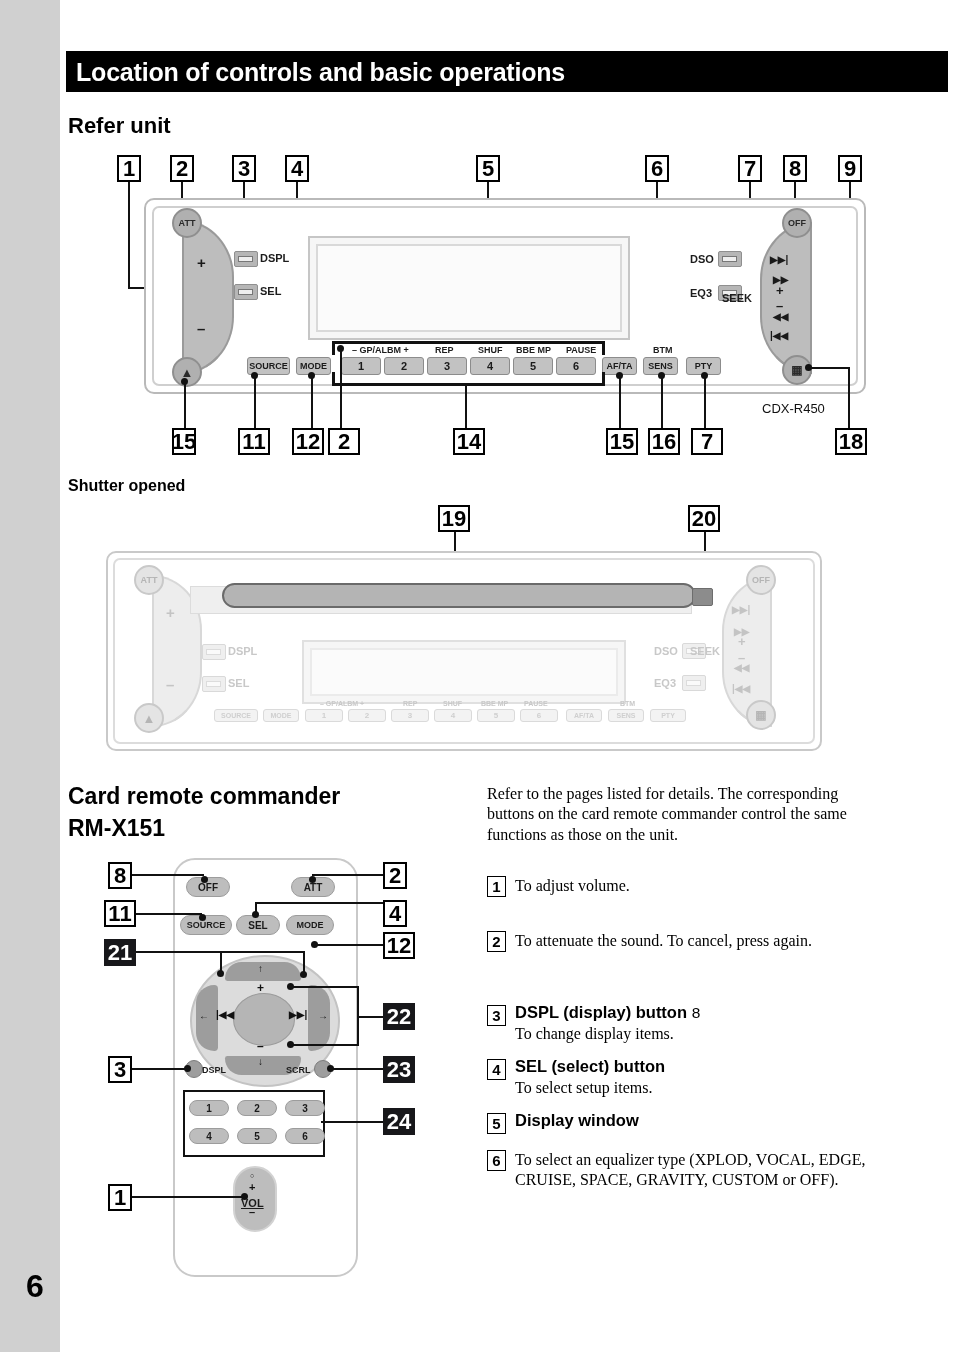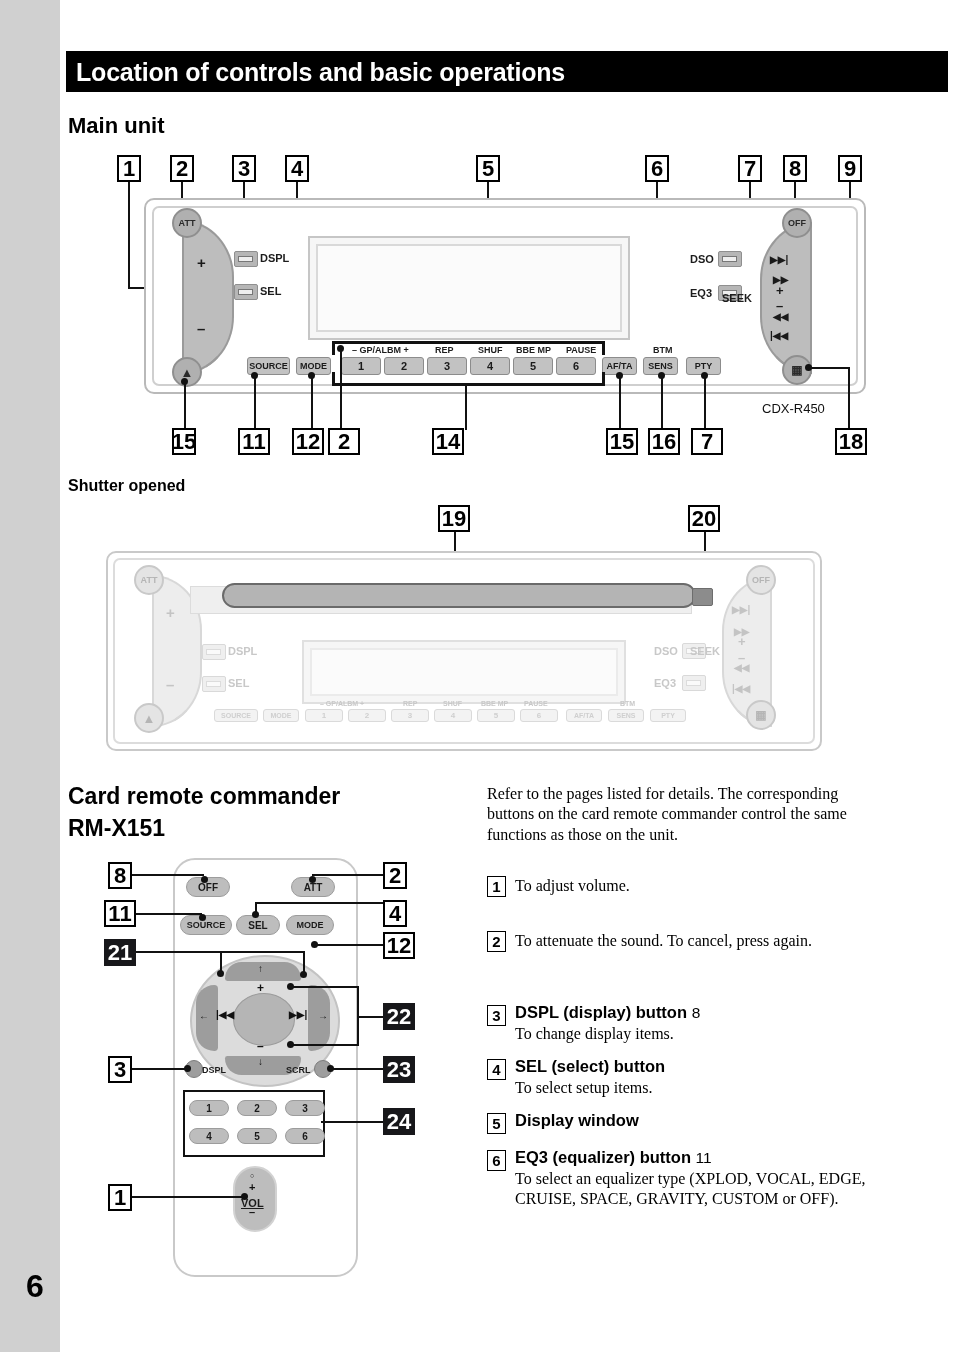--- a/index.html
+++ b/index.html
@@ -99,21 +99,21 @@
 <body>
 
 <div class="page">
 
   <div class="gutter"></div>
   <div class="page-num">6</div>
 
   <div class="hdr-bar">
     <span>Location of controls and basic operations</span>
   </div>
-  <div class="h2" style="left:68px;top:113px;">Main unit</div>
+  <div class="h2" style="left:68px;top:113px;">Refer unit</div>
 
   <div class="cal" style="left:117px;top:155px;">1</div>
   <div class="cal" style="left:170px;top:155px;">2</div>
   <div class="cal" style="left:232px;top:155px;">3</div>
   <div class="cal" style="left:285px;top:155px;">4</div>
   <div class="cal" style="left:476px;top:155px;">5</div>
   <div class="cal" style="left:645px;top:155px;">6</div>
   <div class="cal" style="left:738px;top:155px;">7</div>
   <div class="cal" style="left:783px;top:155px;">8</div>
   <div class="cal" style="left:838px;top:155px;">9</div>
@@ -235,21 +235,21 @@
   <div class="ln lnv" style="left:704px;top:376px;height:54px;"></div>
   <div class="dot" style="left:701px;top:372px;"></div>
   <div class="ln lnh" style="left:808px;top:367px;width:42px;"></div>
   <div class="ln lnv" style="left:848px;top:367px;height:63px;"></div>
   <div class="dot" style="left:805px;top:364px;"></div>
 
   <div class="cal" style="left:172px;top:428px;">15</div>
   <div class="cal w2" style="left:238px;top:428px;">11</div>
   <div class="cal w2" style="left:292px;top:428px;">12</div>
   <div class="cal w2" style="left:328px;top:428px;">2</div>
-  <div class="cal w2" style="left:432px;top:428px;">14</div>
+  <div class="cal w2" style="left:453px;top:428px;">14</div>
   <div class="cal w2" style="left:606px;top:428px;">15</div>
   <div class="cal w2" style="left:648px;top:428px;">16</div>
   <div class="cal w2" style="left:691px;top:428px;">7</div>
   <div class="cal w2" style="left:835px;top:428px;">18</div>
 
   <div class="h2" style="left:68px;top:477px;font-size:16px;">Shutter opened</div>
 
   <div class="cal w2" style="left:438px;top:505px;">19</div>
   <div class="ln lnv" style="left:454px;top:532px;height:62px;"></div>
   <div class="dot" style="left:451px;top:589px;"></div>
@@ -454,20 +454,16 @@
     <div class="num">5</div>
     <div class="ttl">
       <span>Display window</span>
       <span class="pg"></span>
     </div>
     <div class="dsc"></div>
   </div>
 
   <div class="item" style="top:1148px;">
     <div class="num">6</div>
-    <div class="ttl">
-      <span>EQ3 (equalizer) button</span>
-      <span class="pg">11</span>
-    </div>
     <div class="dsc">To select an equalizer type (XPLOD, VOCAL, EDGE, CRUISE, SPACE, GRAVITY, CUSTOM or OFF).</div>
   </div>
 
 </div>
 
 </body></html>

